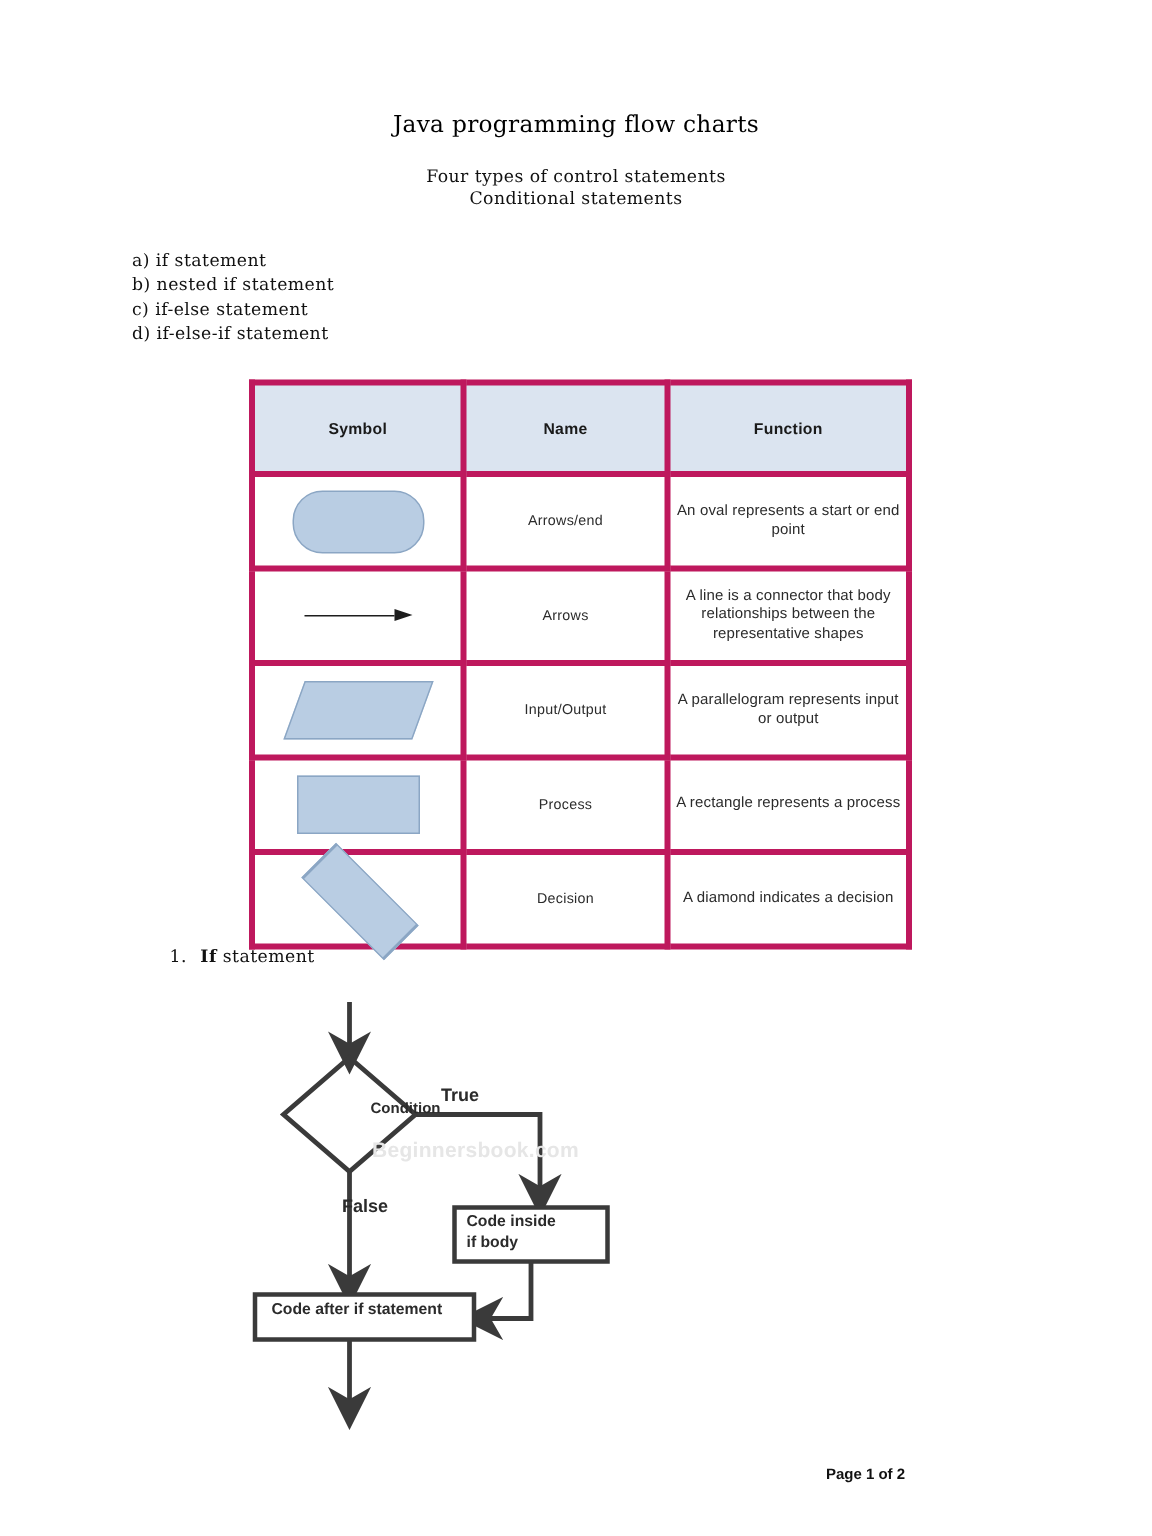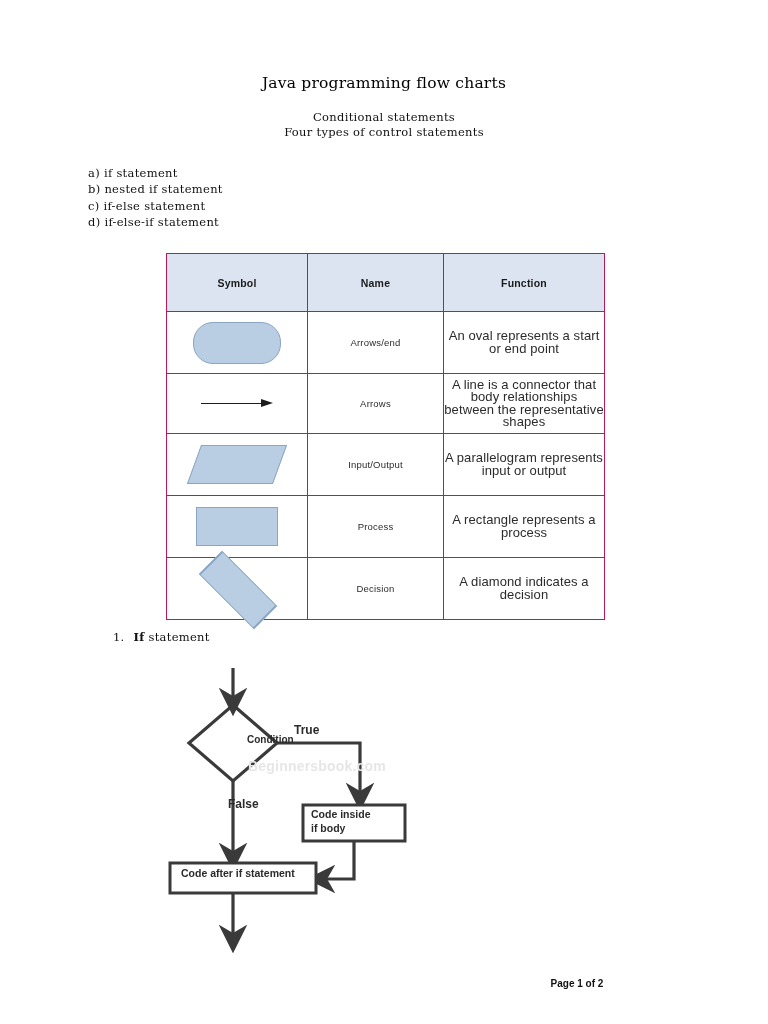--- a/index.html
+++ b/index.html
@@ -68,21 +68,21 @@
   .sym-table {
     position: absolute;
     left: 166px;
     top: 253px;
     width: 438px;
     border-collapse: collapse;
     table-layout: fixed;
     font-family: "Liberation Sans", sans-serif;
   }
   .sym-table td, .sym-table th {
-    border: 1px solid #be185d;
+    border: 4px solid #be185d;
     padding: 0;
     vertical-align: middle;
   }
   .sym-table thead th {
     background: #dbe4f0;
     height: 57px;
     font-size: 10.5px;
     font-weight: bold;
     color: #1a1a1a;
     text-align: center;
@@ -97,21 +97,21 @@
     height: 59px;
   }
   .name-cell {
     text-align: center;
     font-size: 9.5px;
     color: #2b2b2b;
     letter-spacing: 0.2px;
   }
   .func-cell {
     text-align: center;
-    font-size: 13px;
+    font-size: 10px;
     line-height: 12.5px;
     color: #2b2b2b;
     padding: 4px 8px;
     letter-spacing: 0.1px;
   }
   .row-tall { height: 62px; }
   .row-arrows { height: 60px; }
 
   
   .shape-wrap {
@@ -246,22 +246,22 @@
   .footer span { margin-left: 470px; }
 </style>
 </head>
 <body>
 
 <div class="page">
 
   <div class="doc-title">Java programming flow charts</div>
 
   <div class="subtitle-block">
+    <span class="subtitle-line">Four types of control statements</span>
     <span class="subtitle-line">Conditional statements</span>
-    <span class="subtitle-line">Four types of control statements</span>
   </div>
 
   <div class="letter-list">
     <div>a) if statement</div>
     <div>b) nested if statement</div>
     <div>c) if-else statement</div>
     <div>d) if-else-if statement</div>
   </div>
 
   <table class="sym-table">

